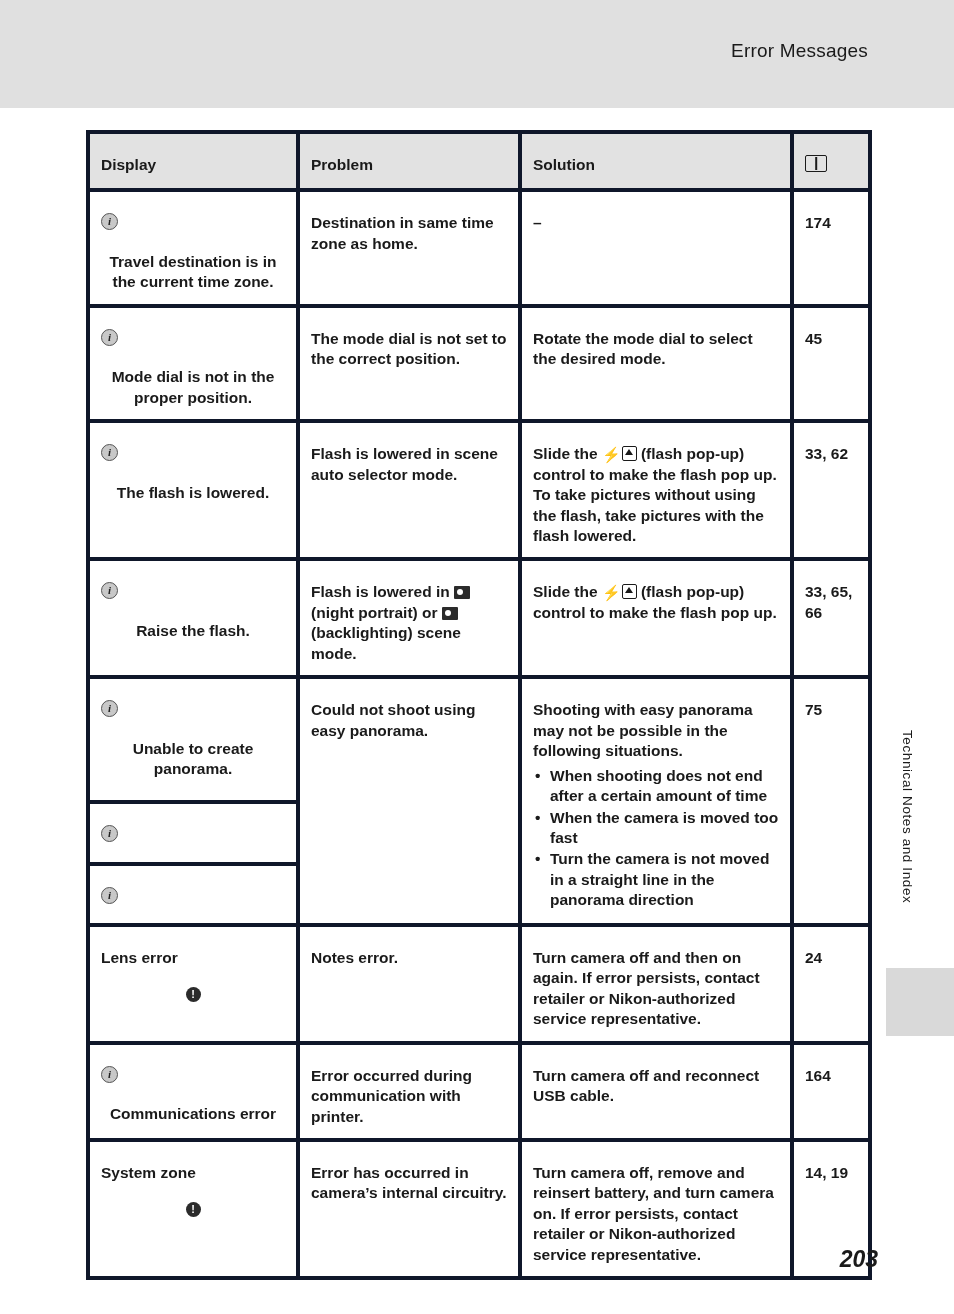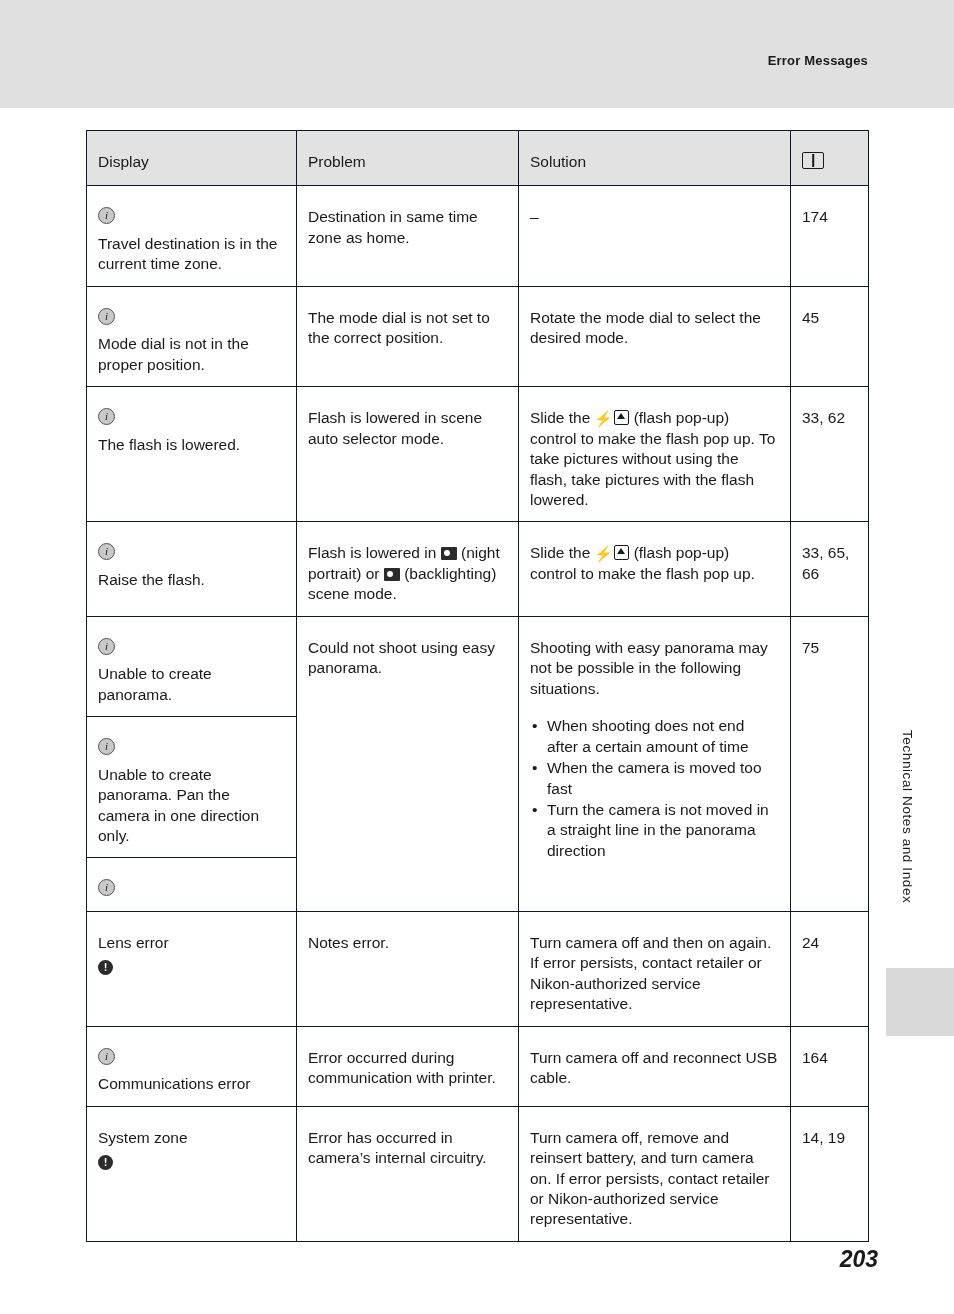--- a/index.html
+++ b/index.html
@@ -21,26 +21,25 @@
     position: absolute;
     left: 0;
     top: 0;
     width: 954px;
     height: 108px;
     background: #e0e0e0;
   }
   .header-title {
     position: absolute;
     right: 86px;
-    top: 60px;
+    top: 51px;
     transform: translateY(-50%);
-    font-size: 13px;
+    font-size: 19px;
     color: #1a1a1a;
     letter-spacing: 0.2px;
-    font-weight: bold;
   }
 
   
   .side-tab {
     position: absolute;
     left: 886px;
     top: 968px;
     width: 68px;
     height: 68px;
     background: #d9d9d9;
@@ -76,26 +75,26 @@
     left: 86px;
     top: 130px;
     width: 782px;
   }
   table.errtable {
     border-collapse: collapse;
     width: 782px;
     table-layout: fixed;
   }
   table.errtable td, table.errtable th {
-    border: 1px solid #0f172a;
+    border: 4px solid #0f172a;
     vertical-align: top;
     padding: 21px 11px 11px 11px;
     font-size: 15.5px;
     line-height: 1.32;
-    font-weight: normal;
+    font-weight: bold;
     text-align: left;
   }
   thead th {
     text-align: center;
     vertical-align: middle;
     background: #e2e2e2;
     height: 16px;
     padding: 7px 6px;
     font-size: 15.5px;
   }
@@ -208,23 +207,23 @@
     content: "";
     position: absolute;
     left: 50%;
     top: 1px;
     bottom: 1px;
     width: 1.6px;
     background: #1a1a1a;
     transform: translateX(-50%);
   }
 
-  .dlabel { display: block; margin-top: 6px; }
+  .dlabel { display: block; margin-top: 18px; text-align: center; }
   ul.bullets {
-    margin: 17px 0 0 0;
+    margin: 4px 0 0 0;
     padding-left: 17px;
     list-style: none;
   }
   ul.bullets li {
     position: relative;
     margin-bottom: 1px;
     line-height: 1.32;
   }
   ul.bullets li::before {
     content: "\2022";
@@ -330,21 +329,20 @@
           <li>When the camera is moved too fast</li>
           <li>Turn the camera is not moved in a straight line in the panorama direction</li>
         </ul>
       </td>
       <td rowspan="3" class="page-col mid">75</td>
     </tr>
 
     <tr>
       <td>
         <span class="icon-row"><span class="ico ico-info"></span></span>
-        <span class="dlabel">Unable to create panorama. Pan the camera in one direction only.</span>
       </td>
     </tr>
 
     <tr>
       <td>
         <span class="icon-row"><span class="ico ico-info"></span></span>
       </td>
     </tr>
 
     <tr>

